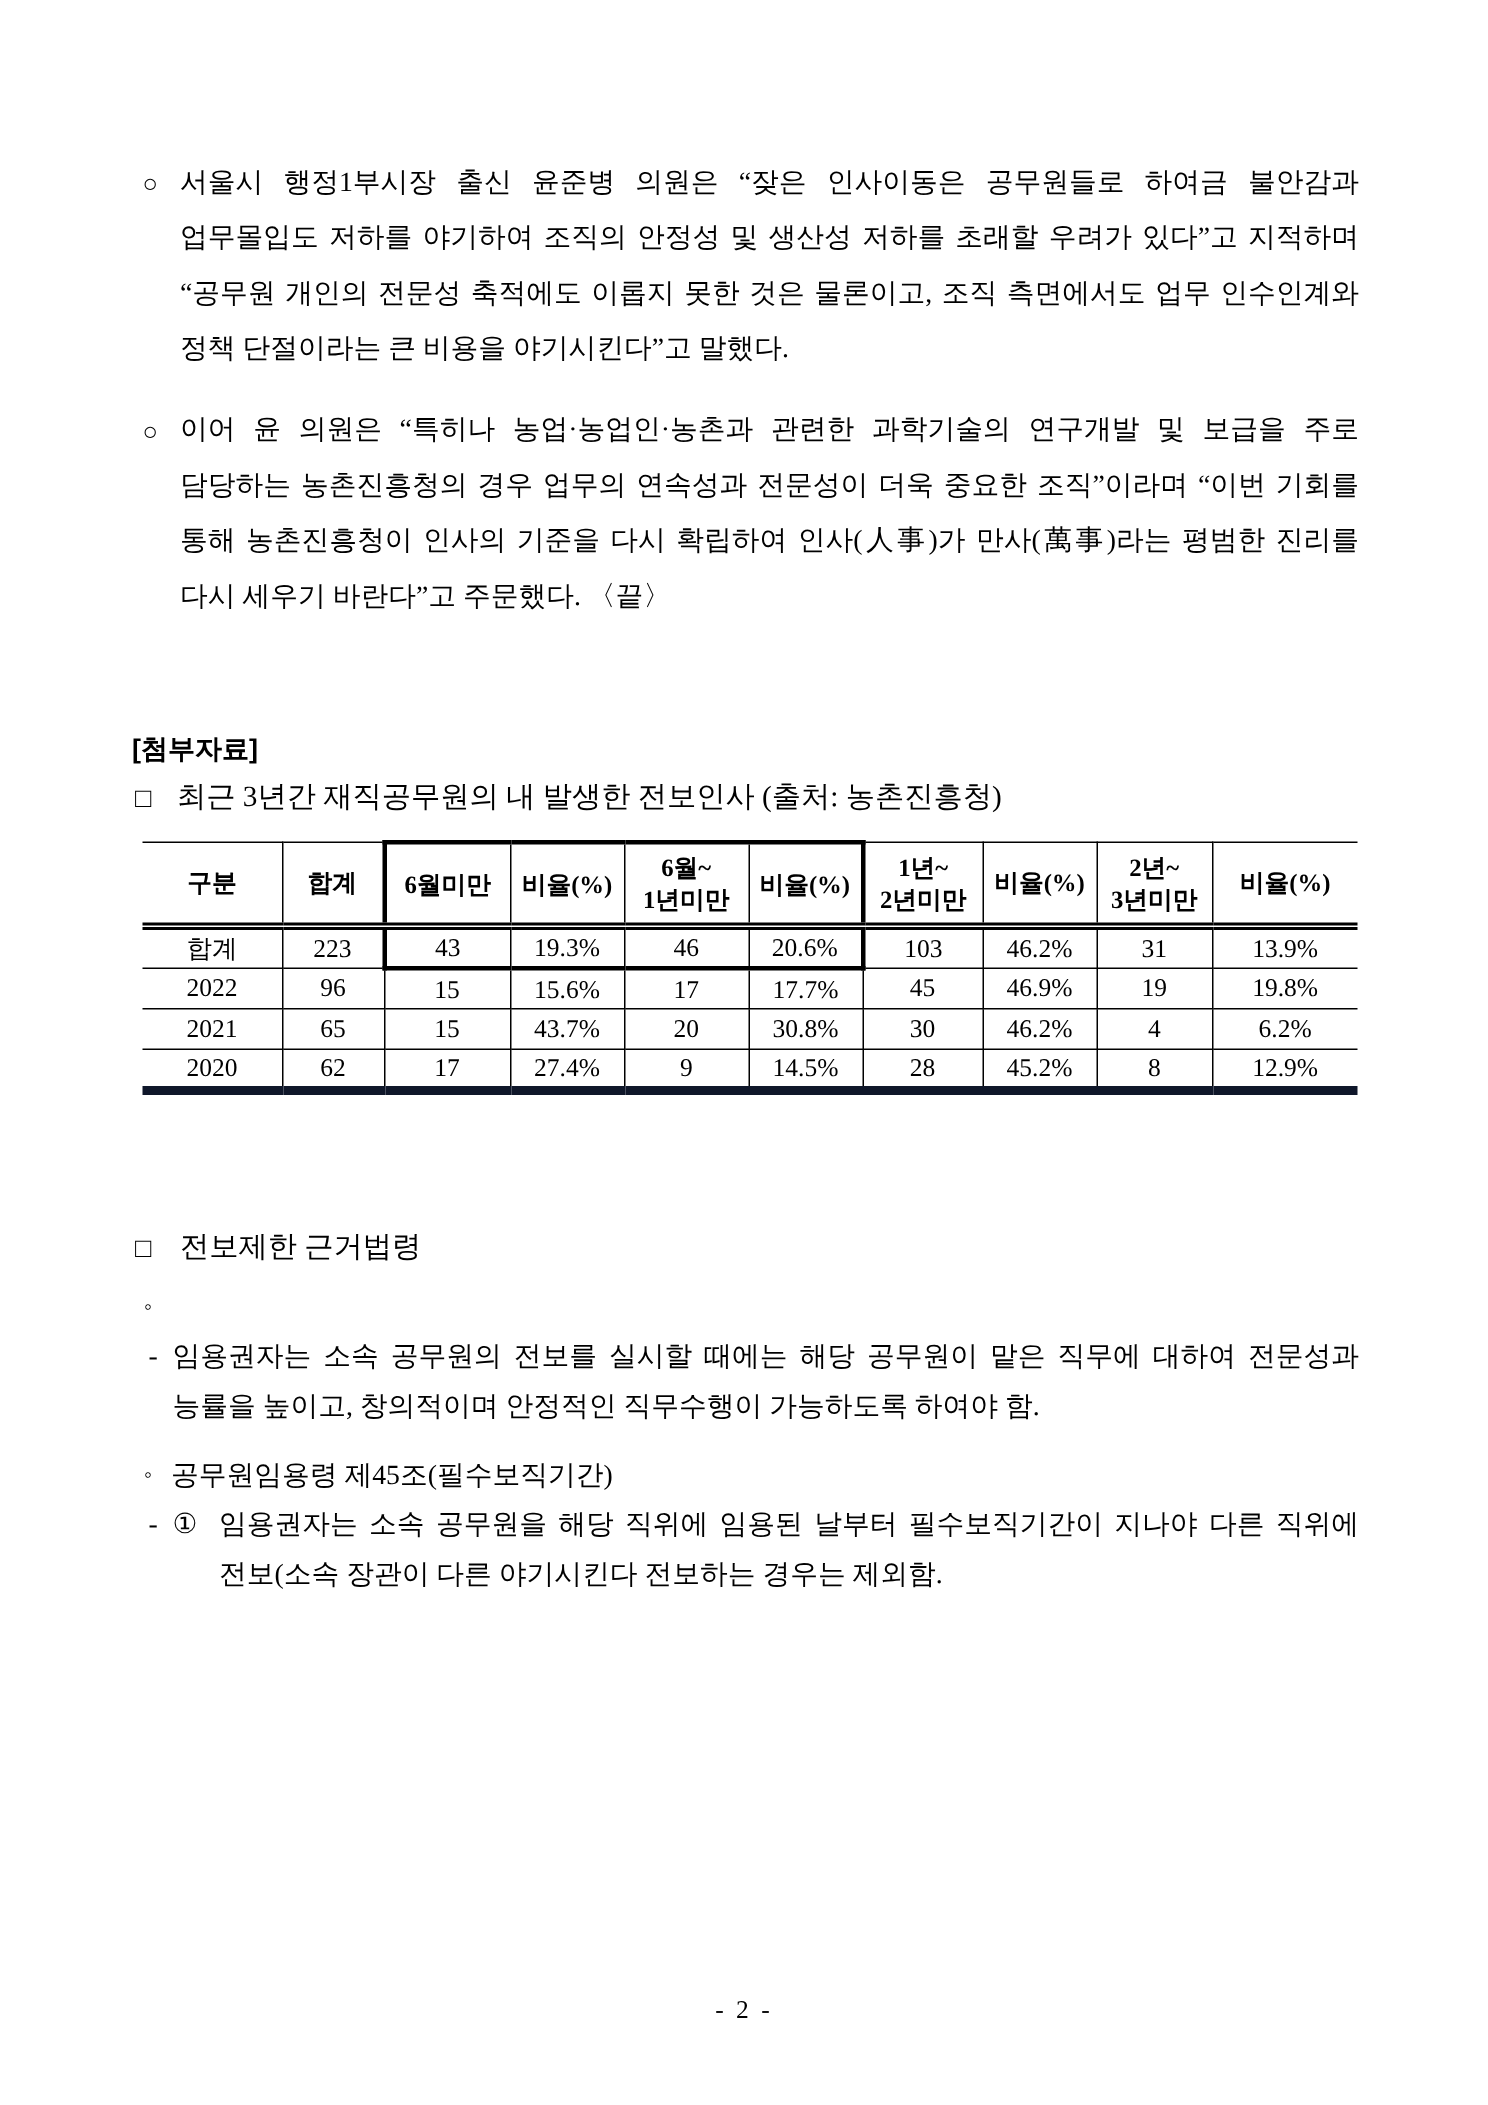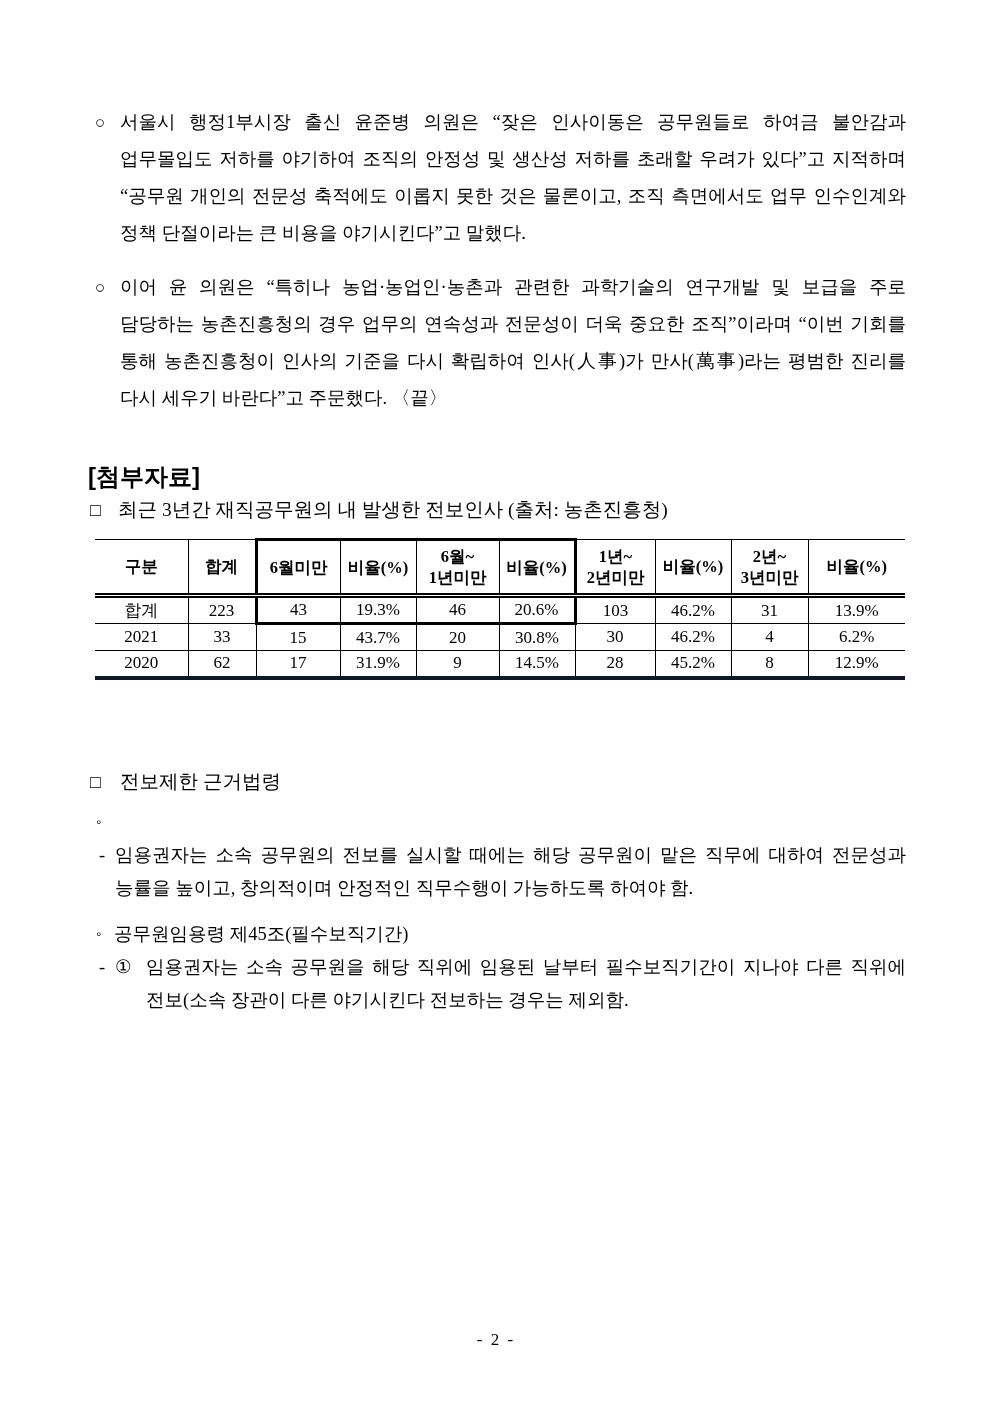--- a/index.html
+++ b/index.html
@@ -35,24 +35,24 @@
   }
   .para .ptext {
     flex: 1;
     text-align: justify;
   }
   .para-1 { margin-top: 104px; }
   .para-2 { margin-top: 17px; }
 
   
   .att-title {
-    margin-top: 45px;
+    margin-top: 67px;
     font-family: "Liberation Sans", sans-serif;
     font-weight: 700;
-    font-size: 24px;
+    font-size: 18px;
     line-height: 30px;
   }
   .subtitle {
     margin-top: 2px;
     padding-left: 2px;
     display: flex;
     font-size: 19.5px;
     line-height: 32px;
     word-break: keep-all;
   }
@@ -88,21 +88,21 @@
     height: 56px;
   }
   table.transfer td {
     font-size: 17px;
     line-height: 22px;
     height: 27px;
     padding: 1px;
   }
   table.transfer th:first-child, table.transfer td:first-child { border-left: none; }
   table.transfer th:last-child,  table.transfer td:last-child  { border-right: none; }
-  table.transfer tbody tr:last-child td { border-bottom: 4px solid #0f172a; }
+  table.transfer tbody tr:last-child td { border-bottom: 6px solid #0f172a; }
   .box-t { border-top: 3px solid #000 !important; }
   .box-l { border-left: 3px solid #000 !important; }
   .box-r { border-right: 3px solid #000 !important; }
   .box-b { border-bottom: 3px solid #000 !important; }
 
   
   .legal-heading {
     margin-top: 86px;
     padding-left: 2px;
     display: flex;
@@ -202,36 +202,48 @@
           <td class="box-l box-b">43</td>
           <td class="box-b">19.3%</td>
           <td class="box-b">46</td>
           <td class="box-b box-r">20.6%</td>
           <td>103</td>
           <td>46.2%</td>
           <td>31</td>
           <td>13.9%</td>
         </tr>
         <tr>
+          <td>2022</td>
+          <td>96</td>
+          <td>15</td>
+          <td>15.6%</td>
+          <td>17</td>
+          <td>17.7%</td>
+          <td>45</td>
+          <td>46.9%</td>
+          <td>19</td>
+          <td>19.8%</td>
+        </tr>
+        <tr>
           <td>2021</td>
-          <td>33</td>
+          <td>65</td>
           <td>15</td>
           <td>43.7%</td>
           <td>20</td>
           <td>30.8%</td>
           <td>30</td>
           <td>46.2%</td>
           <td>4</td>
           <td>6.2%</td>
         </tr>
         <tr>
           <td>2020</td>
           <td>62</td>
           <td>17</td>
-          <td>31.9%</td>
+          <td>27.4%</td>
           <td>9</td>
           <td>14.5%</td>
           <td>28</td>
           <td>45.2%</td>
           <td>8</td>
           <td>12.9%</td>
         </tr>
       </tbody>
     </table>
 

